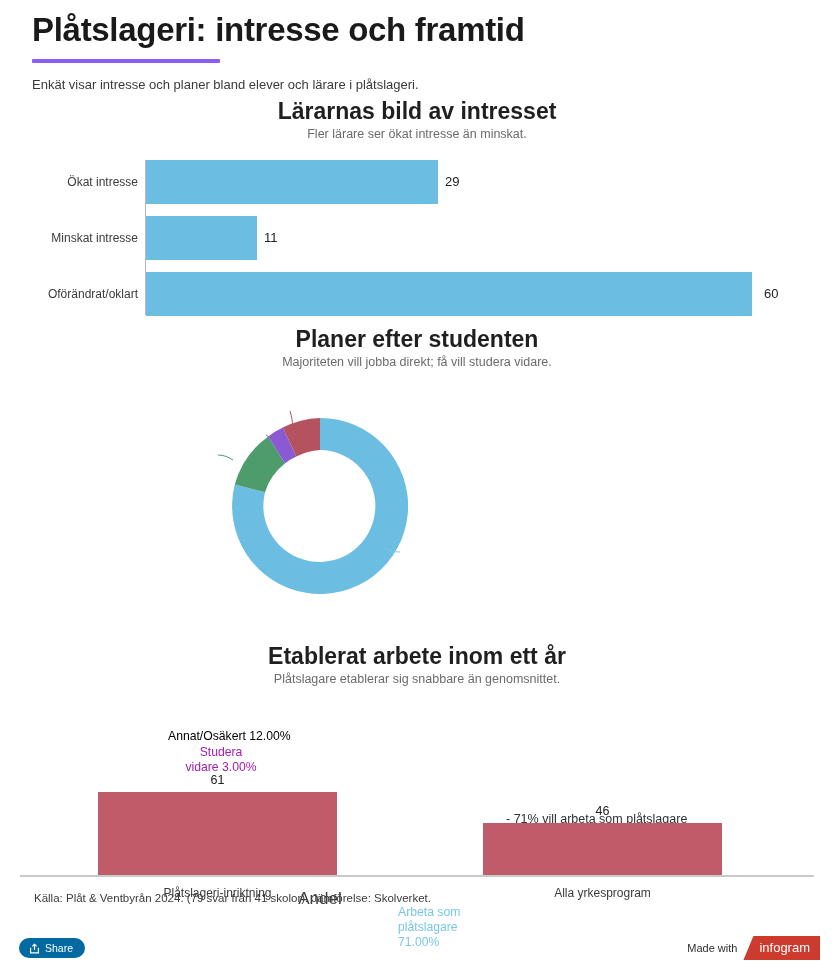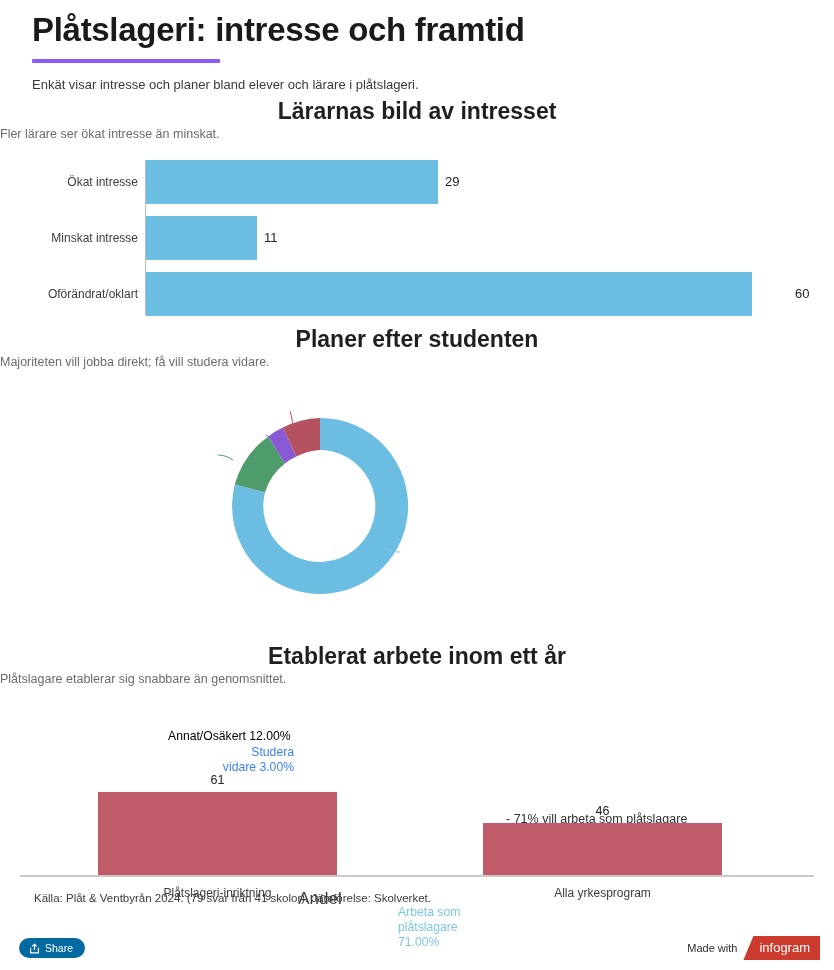--- a/index.html
+++ b/index.html
@@ -45,21 +45,21 @@
   
   .chart-block { position: absolute; left: 0; width: 834px; }
   .chart-title {
     text-align: center;
     font-size: 23px;
     font-weight: bold;
     color: #1f1f1f;
     line-height: 22px;
   }
   .chart-sub {
-    text-align: left;
+    text-align: center;
     font-size: 12.5px;
     color: #6b6b6b;
     line-height: 17px;
     margin-top: 4px;
   }
 
   
   #chart-bars-h { top: 100px; height: 220px; }
   #bars-h-plot {
     position: relative;
@@ -119,21 +119,21 @@
     text-align: center;
     font-size: 17px;
     color: #3d3d3d;
   }
   .donut-callout {
     position: absolute;
     font-size: 12.2px;
     line-height: 15px;
   }
   #callout-annat { left: 168px; top: 401px; color: #000000; text-align: left; }
-  #callout-studera { left: 148px; top: 417px; width: 146px; color: #3b82f6; text-align: right; }
+  #callout-studera { left: 148px; top: 417px; width: 146px; color: #a21caf; text-align: center; }
   #callout-starta { left: 130px; top: 467px; width: 84px; color: #4e9c6b; text-align: right; }
   #callout-arbeta { left: 398px; top: 577px; width: 120px; color: #7cc6e8; text-align: left; }
   .donut-side-list {
     position: absolute;
     left: 506px;
     top: 483px;
     font-size: 12.5px;
     line-height: 17px;
     color: #2f2f2f;
     white-space: nowrap;
@@ -258,21 +258,21 @@
 
     <div class="hbar-row" style="top:56px;">
       <div class="hbar-label">Minskat intresse</div>
       <div class="hbar-rect" style="width:111px;"></div>
       <div class="hbar-value" style="left:257px;">11</div>
     </div>
 
     <div class="hbar-row" style="top:112px;">
       <div class="hbar-label">Oförändrat/oklart</div>
       <div class="hbar-rect" style="width:606px;"></div>
-      <div class="hbar-value" style="left:752px;padding-left:43px;">60</div>
+      <div class="hbar-value" style="left:721px;padding-left:43px;">60</div>
     </div>
   </div>
 </div>
 
 <div class="chart-block" id="chart-donut">
   <div class="chart-title">Planer efter studenten</div>
   <div class="chart-sub">Majoriteten vill jobba direkt; få vill studera vidare.</div>
 
   <div id="donut-plot">
     <svg id="donut-svg" width="250" height="250" viewBox="0 0 250 250">

